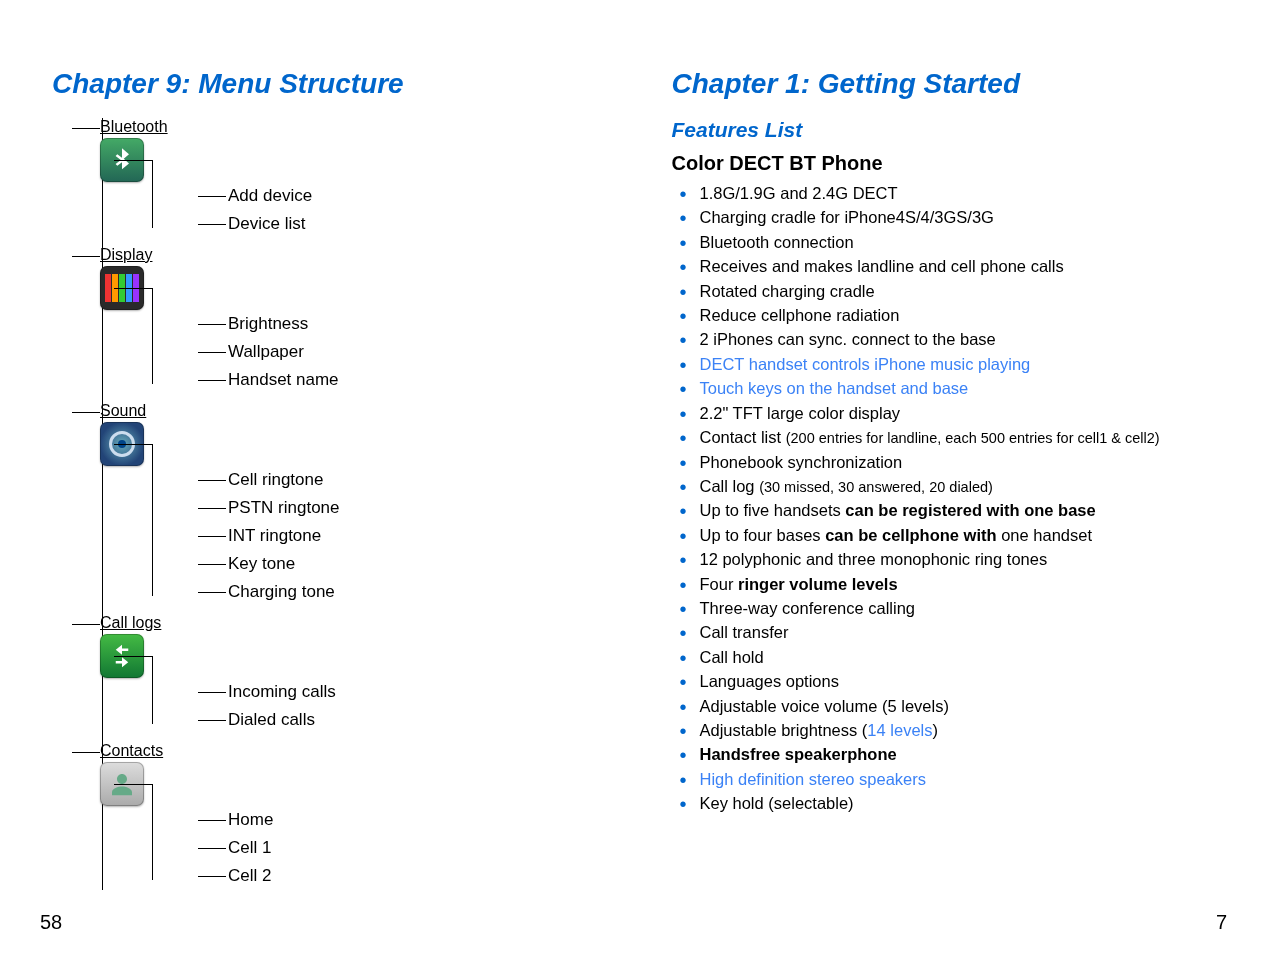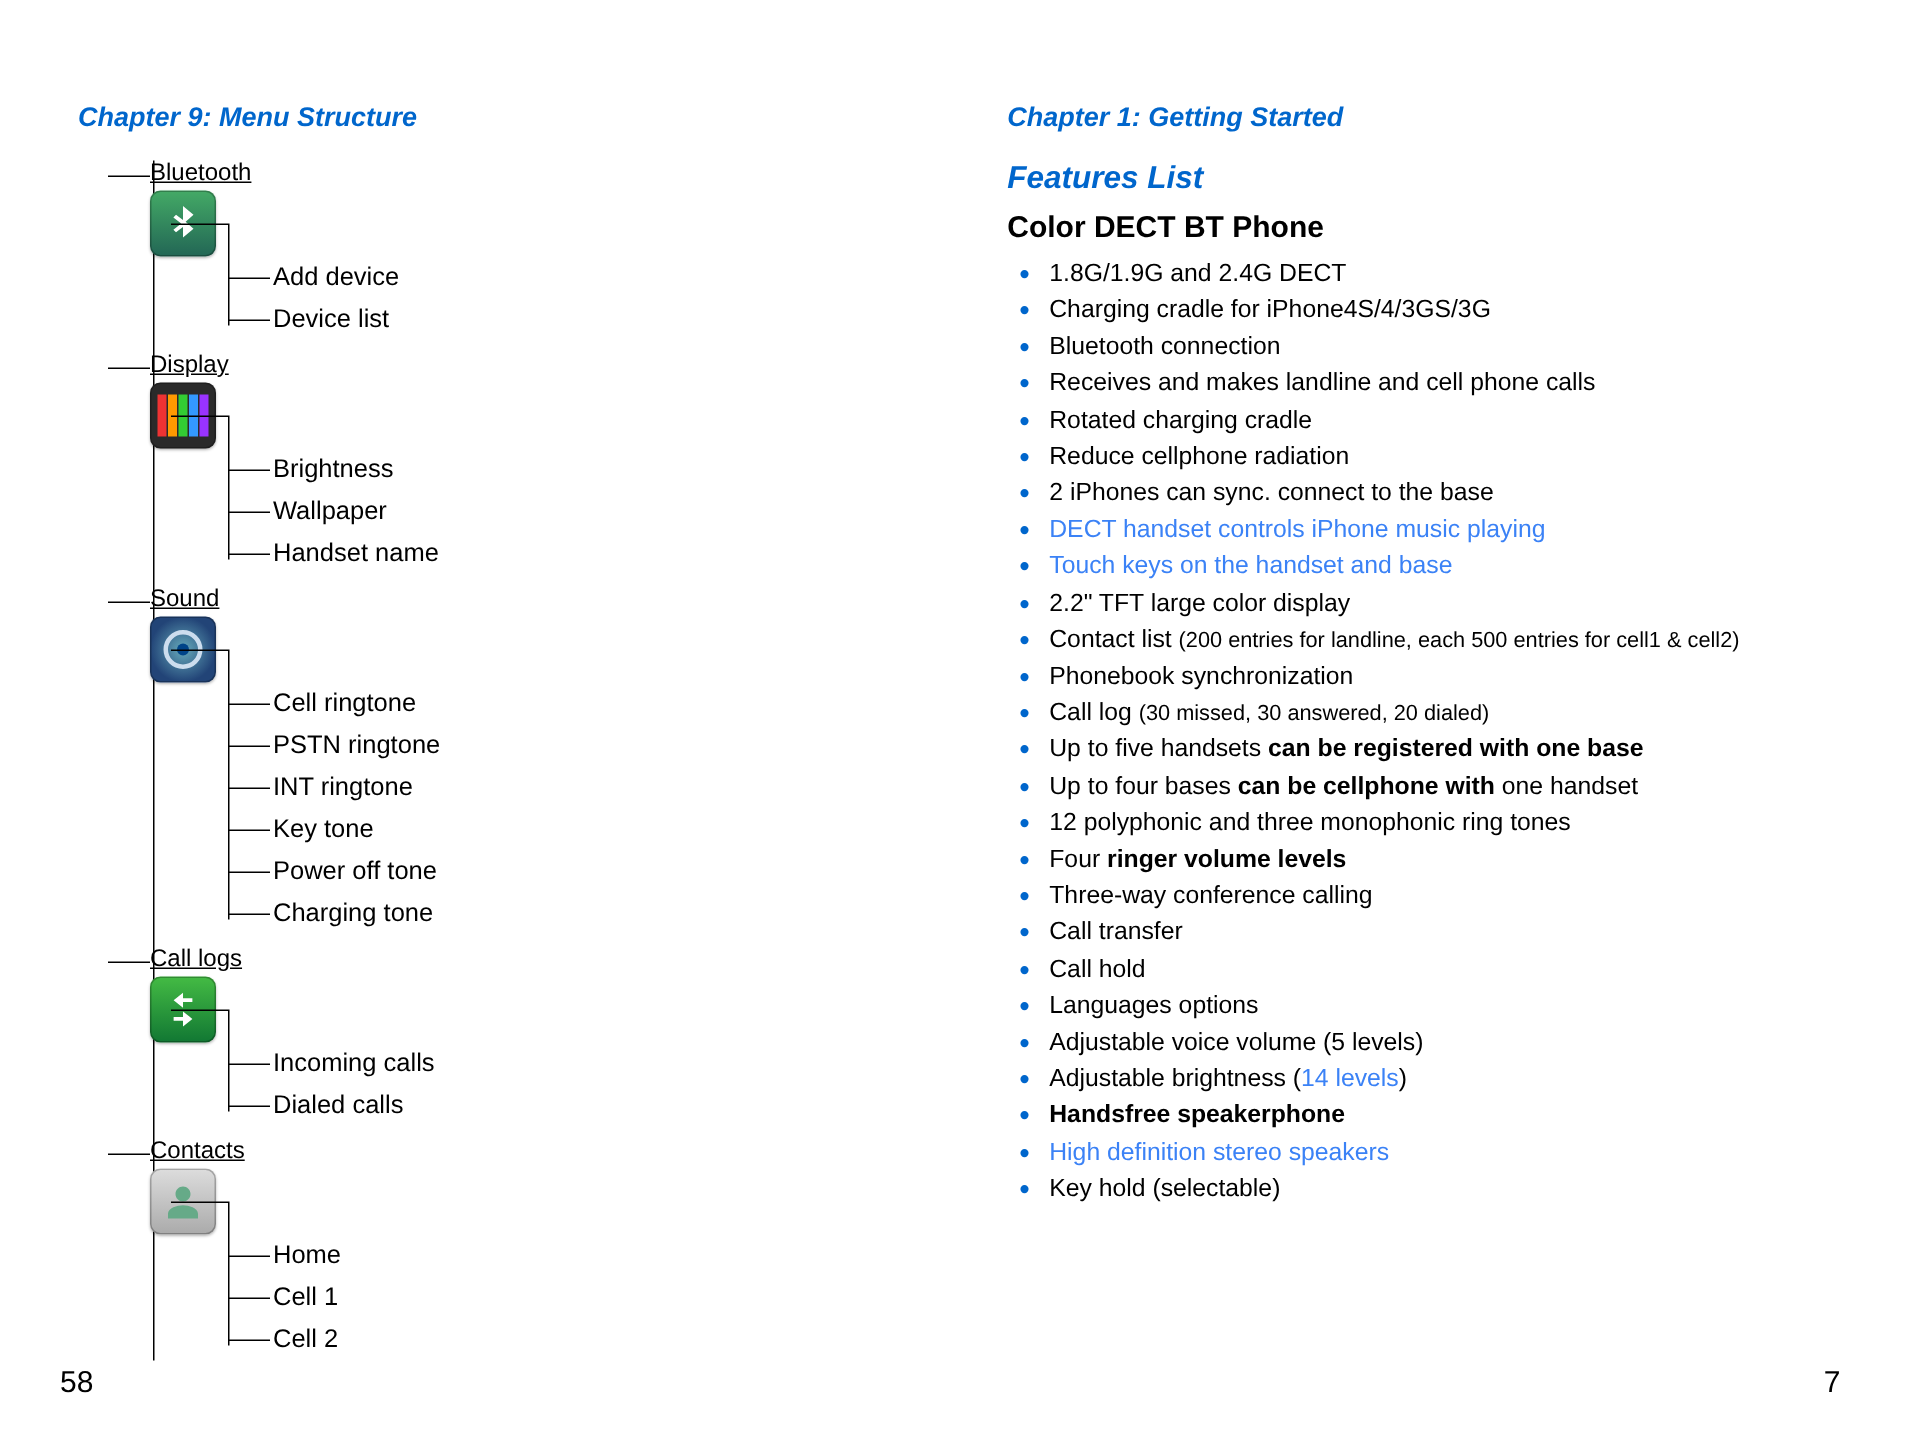--- a/index.html
+++ b/index.html
@@ -19,21 +19,21 @@
   .col {
     flex: 1;
     padding: 40px 50px 20px 50px;
     position: relative;
   }
   .col-left { padding-left: 52px; padding-right: 30px; }
   .col-right { padding-left: 30px; padding-right: 40px; }
 
   h1.chapter {
     color: #0066cc;
-    font-size: 18px;
+    font-size: 28px;
     font-weight: 700;
     margin: 28px 0 18px 0;
     font-style: italic;
   }
   h2.section {
     color: #0066cc;
     font-size: 21px;
     font-weight: 700;
     margin: 8px 0 10px 0;
     font-style: italic;
@@ -97,20 +97,21 @@
     position: absolute;
     left: -68px;
     top: -22px;
     width: 38px;
     border-top: 1px solid #000;
   }
   .sub-item {
     font-size: 17px;
     position: relative;
     padding: 4px 0 4px 0;
+    margin-left: 46px;
   }
   .sub-item::before {
     content: "";
     position: absolute;
     left: -30px;
     top: 14px;
     width: 28px;
     border-top: 1px solid #000;
   }
 
@@ -205,21 +206,20 @@
           <div class="group-label">Sound</div>
           <div class="icon-box ic-sound">
             <div class="ring"></div>
           </div>
           <div class="sub-list">
             <div class="hconn"></div>
             <div class="sub-item">Cell ringtone</div>
             <div class="sub-item">PSTN ringtone</div>
             <div class="sub-item">INT ringtone</div>
             <div class="sub-item">Key tone</div>
-            <div class="sub-item">Power off tone</div>
             <div class="sub-item">Charging tone</div>
           </div>
         </div>
         <div class="group">
           <div class="group-label">Call logs</div>
           <div class="icon-box ic-call">
             <svg viewBox="0 0 24 24">
               <path fill="#fff" d="M7 7l5-4v3h5v2h-5v3L7 7zm10 10l-5 4v-3H7v-2h5v-3l5 4z"></path>
             </svg>
           </div>

